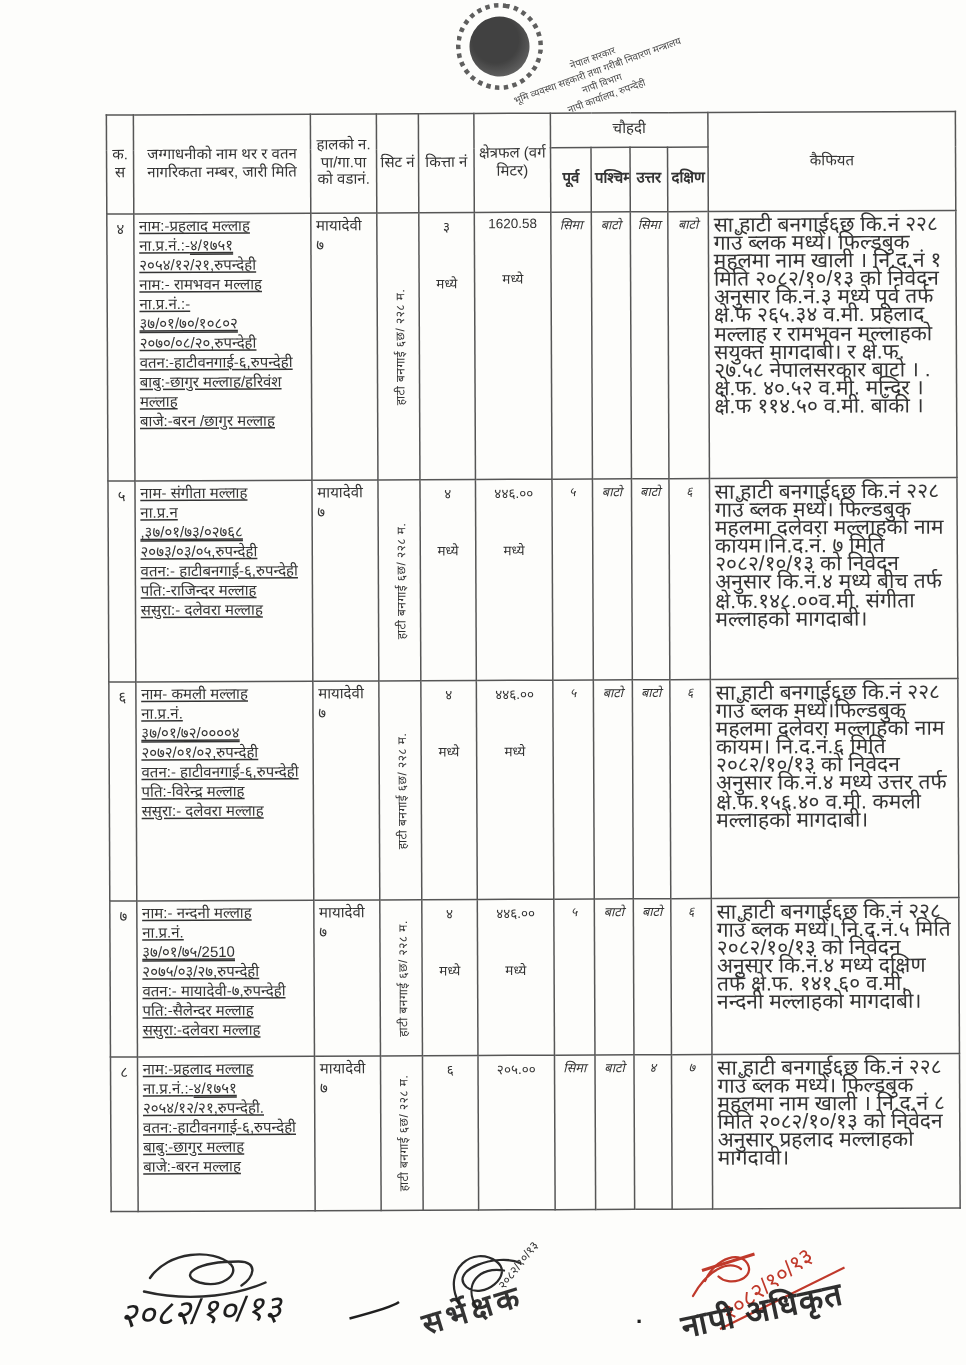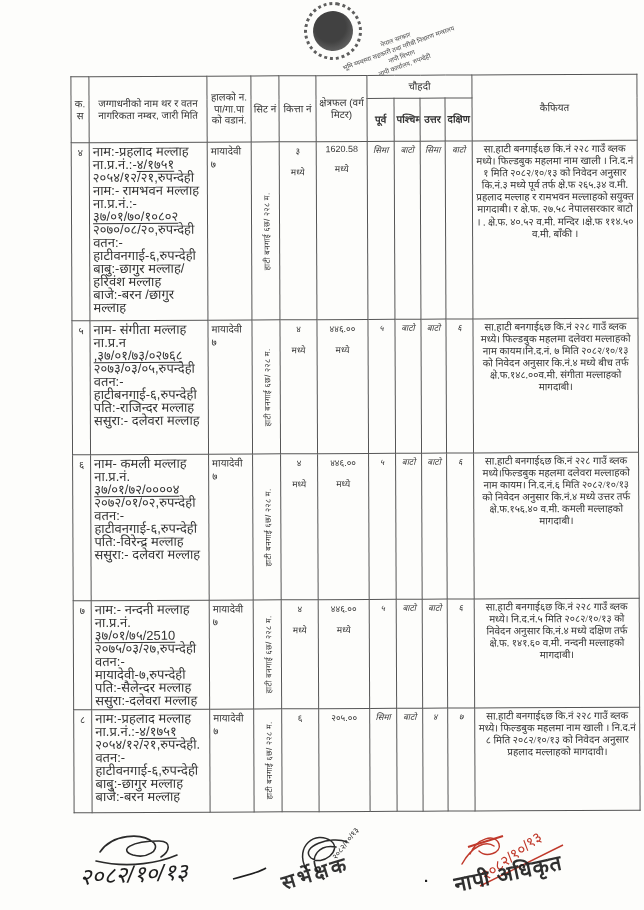--- a/index.html
+++ b/index.html
@@ -45,33 +45,33 @@
   .rec thead tr.h1 th{height:20px;}
   .rec thead tr.h2 th{height:40px;font-weight:bold;}
 
   #rows tr:nth-child(1){height:178px;}
   #rows tr:nth-child(2){height:134px;}
   #rows tr:nth-child(3){height:146px;}
   #rows tr:nth-child(4){height:104px;}
   #rows tr:nth-child(5){height:103px;}
 
   .c-sn{text-align:center; font-size:10px; padding-top:5px;}
-  .c-name{font-size:13px; line-height:13px; padding:5px 4px 2px 5px;}
+  .c-name{font-size:10px; line-height:13px; padding:5px 4px 2px 5px;text-decoration:underline;}
   .c-name u{text-decoration:underline; text-underline-offset:2px;}
   .c-ward{font-size:10px; line-height:13px; padding:5px 4px 0 7px;}
   .c-sheet{position:relative;}
   .vtext{
     position:absolute; left:50%; top:50%;
     transform:translate(-50%,-50%) rotate(-90deg);
     white-space:nowrap; font-size:8px; letter-spacing:.3px;
   }
   .c-kitta,.c-area{text-align:center; font-size:9px; padding-top:5px;}
-  .c-kitta .sub,.c-area .sub{margin-top:8px;}
+  .c-kitta .sub,.c-area .sub{margin-top:25px;}
   .c-b{text-align:center; font-size:8.5px; padding-top:5px;font-style:italic;}
-  .c-remarks{font-size:10px; line-height:12.1px; padding:5px 6px 2px 6px; text-align:center;font-family:Liberation Serif, serif;}
+  .c-remarks{font-size:14px; line-height:12.1px; padding:5px 6px 2px 6px; text-align:left;}
 
   
   svg.sig{position:absolute; left:0; top:0; z-index:4;}
   svg.sig text{font-family:"Liberation Sans","DejaVu Sans",sans-serif;}
 </style>
 </head>
 <body>
 
 <div class="page">
 

